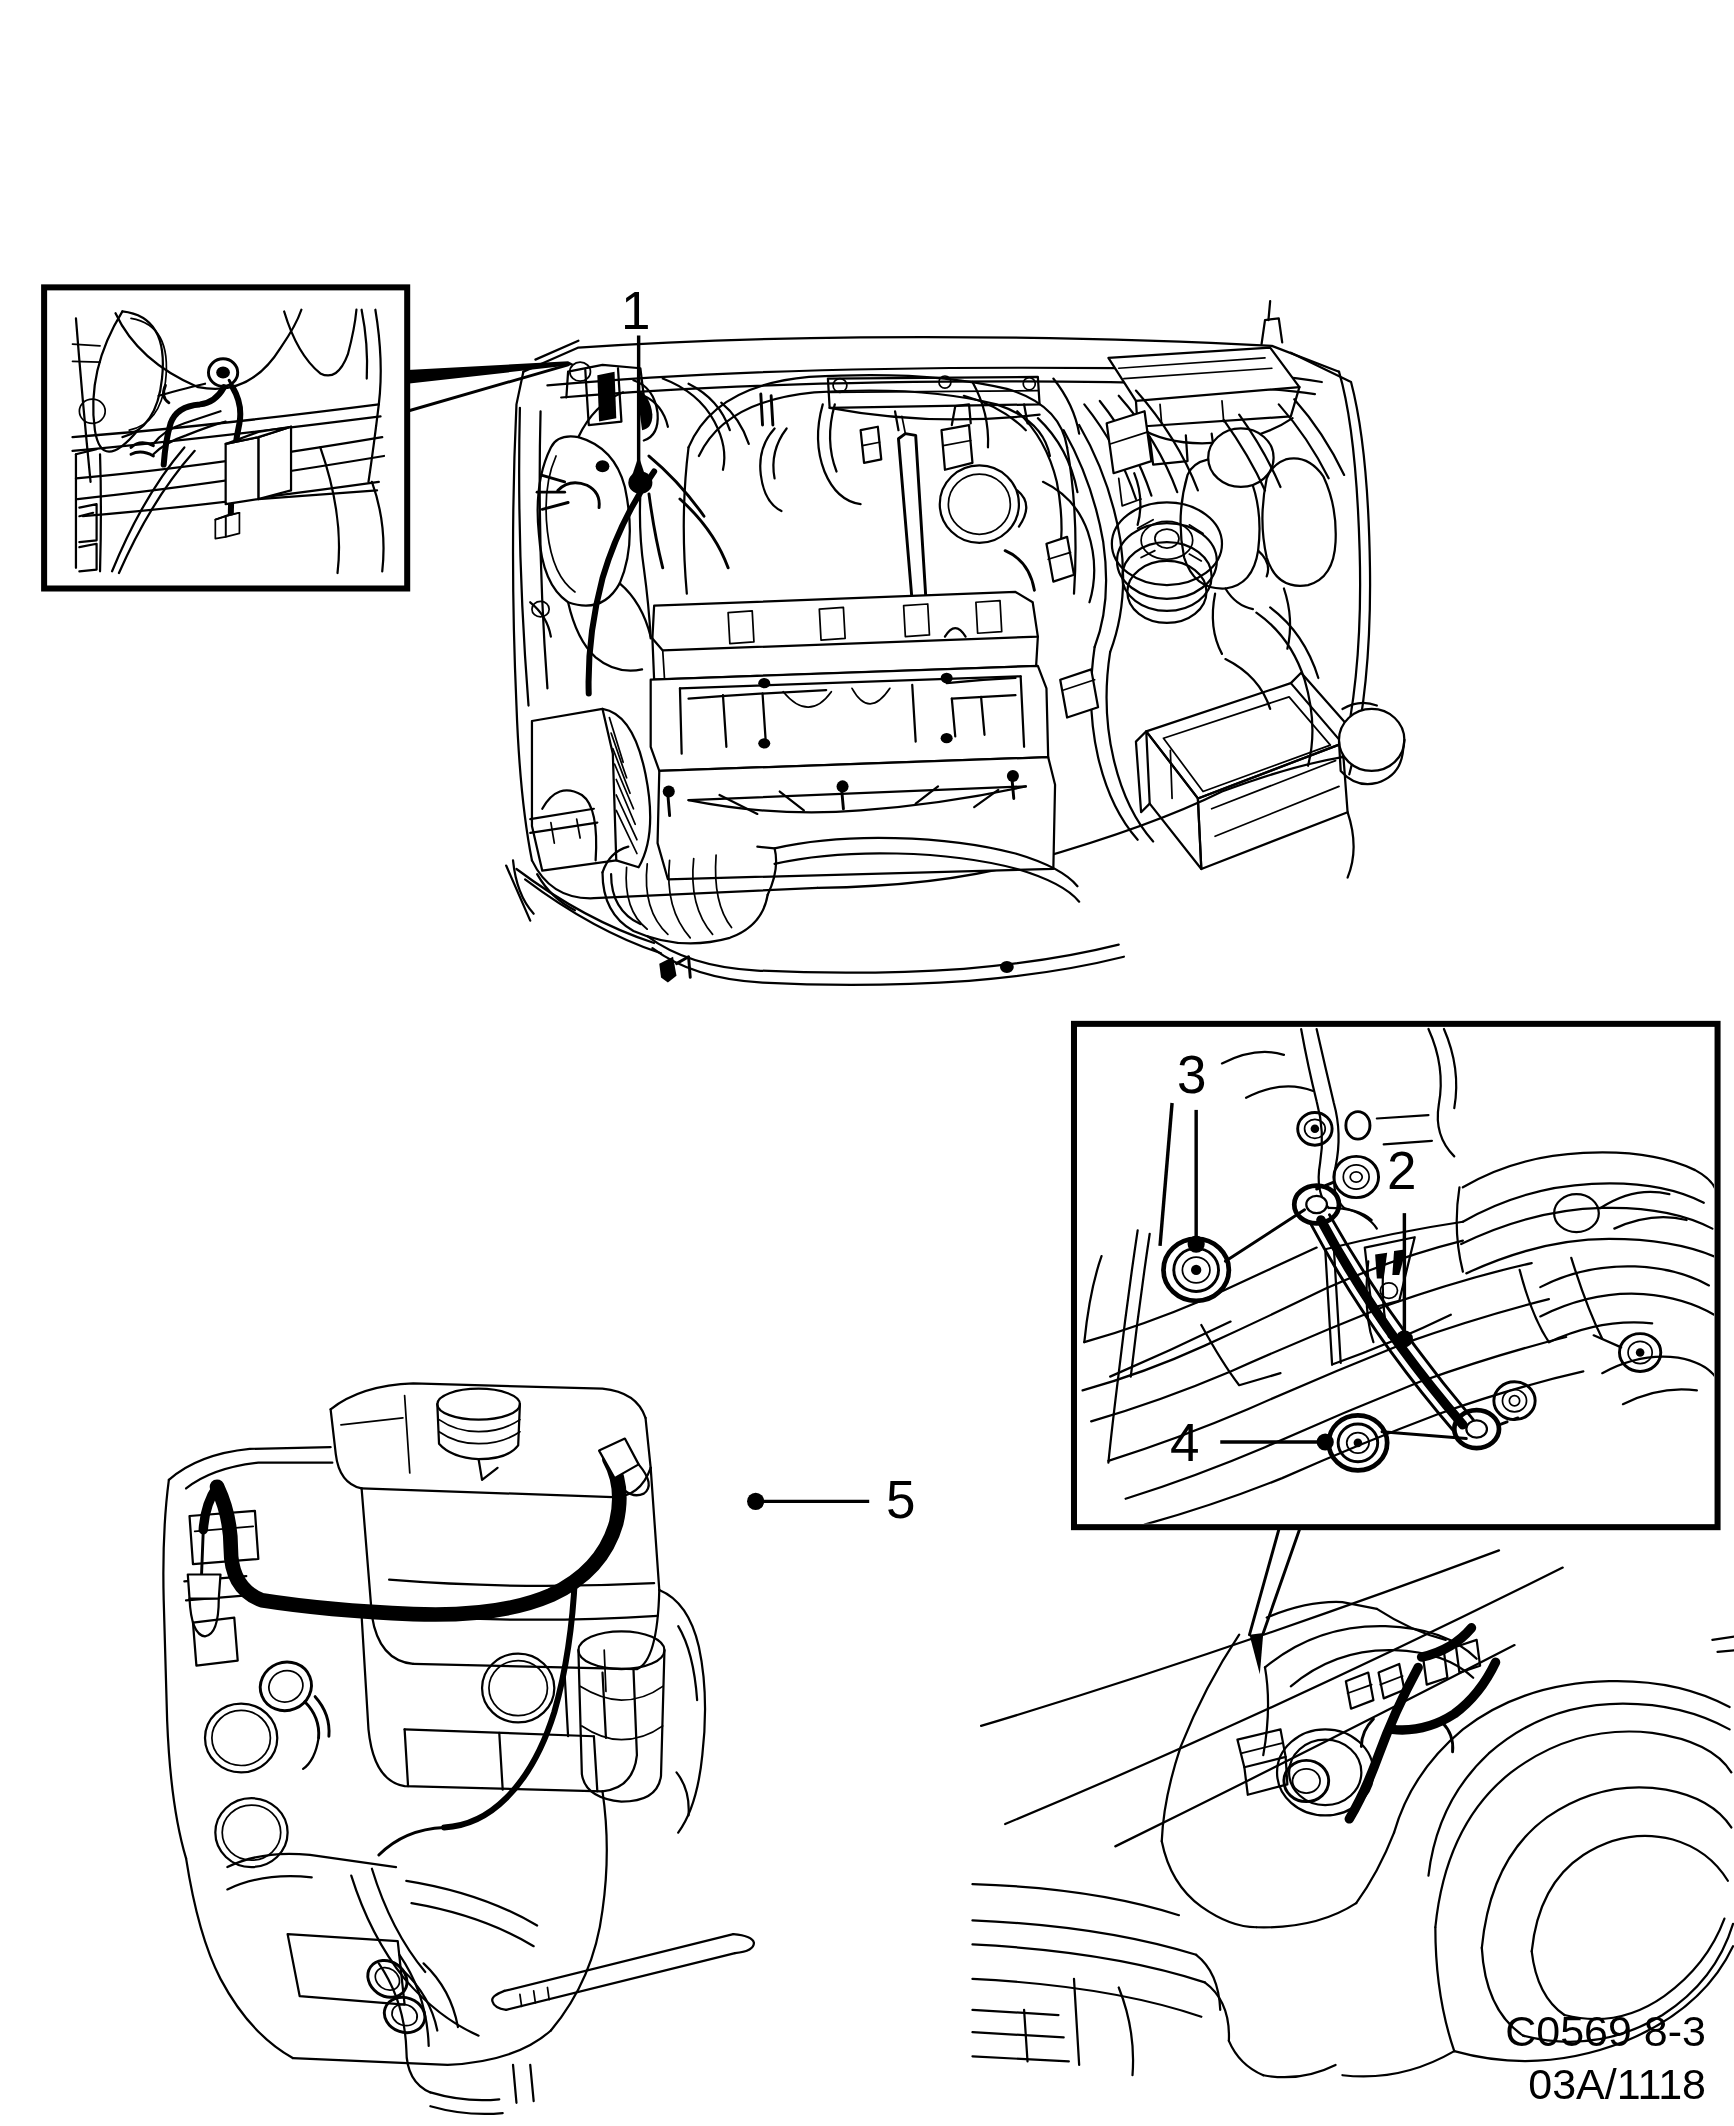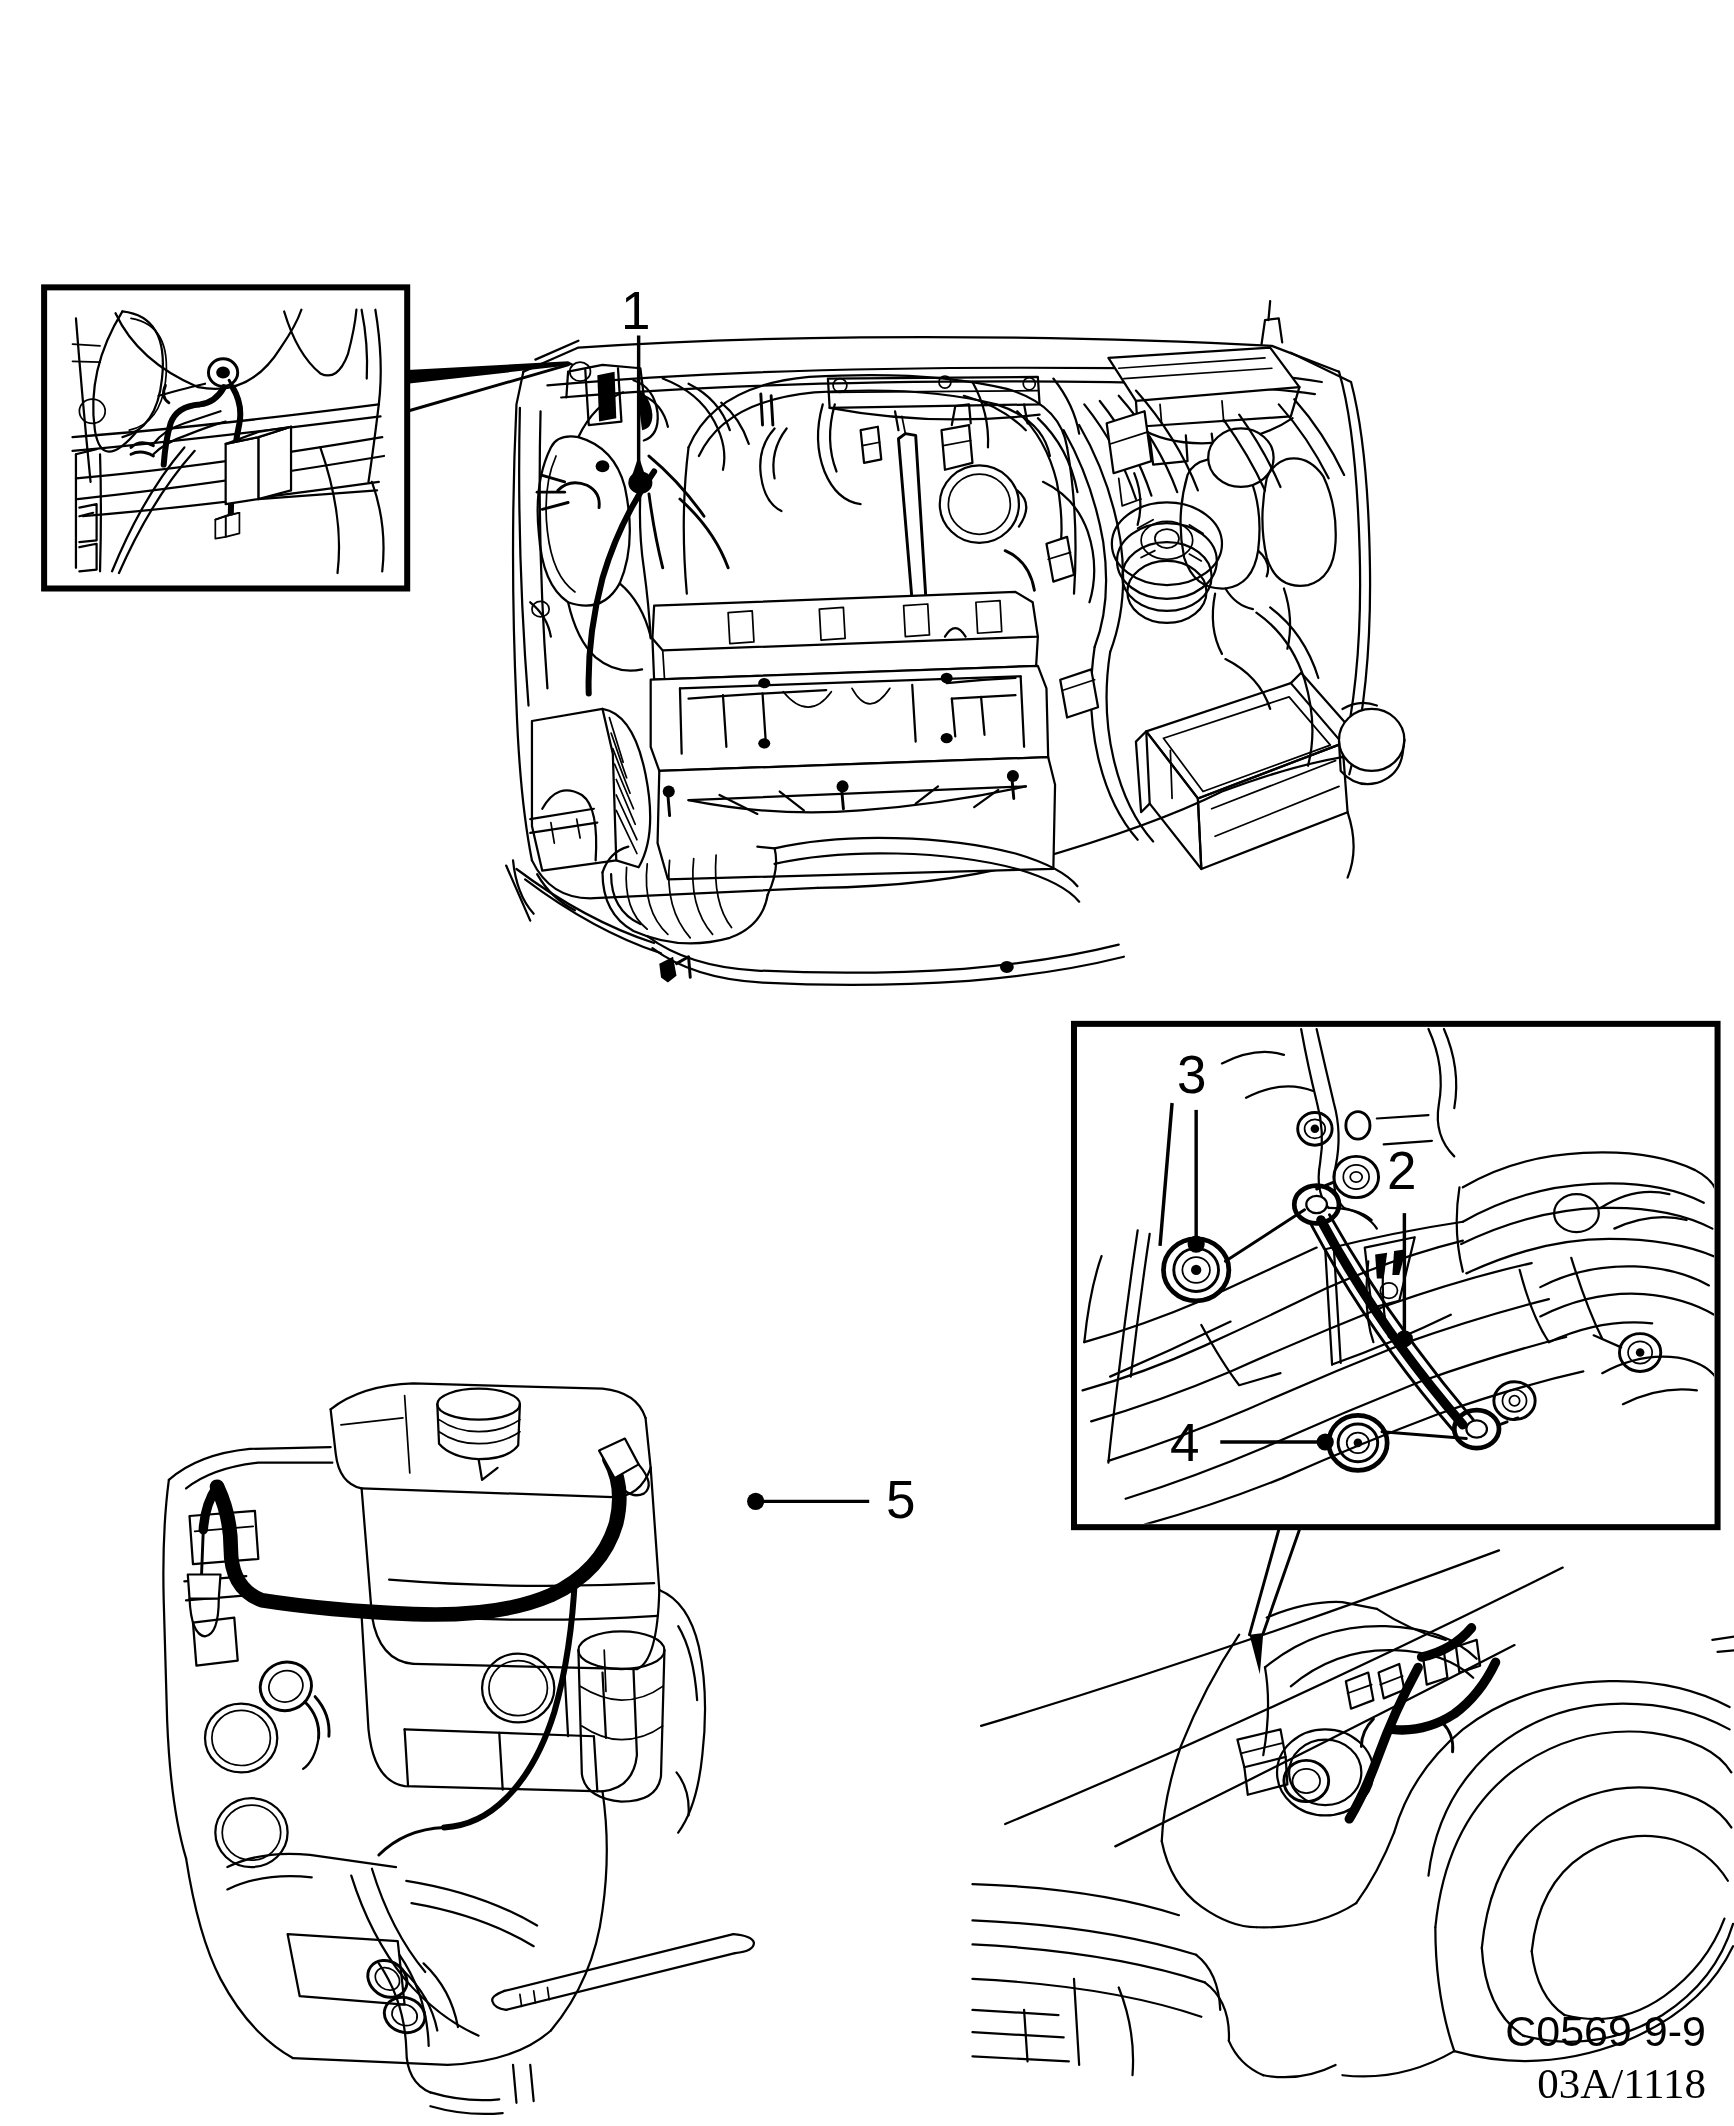--- a/index.html
+++ b/index.html
@@ -835,17 +835,17 @@
   <div class="calloutnum" style="left:621px; top:284px;">1</div>
 
   <div class="calloutnum" style="left:1387px; top:1144px;">2</div>
 
   <div class="calloutnum" style="left:1177px; top:1048px;">3</div>
 
   <div class="calloutnum" style="left:1170px; top:1416px;">4</div>
 
   <div class="calloutnum" style="left:886px; top:1473px;">5</div>
 
-  <div class="caption" style="right:29px; top:2005px;">C0569 9-9</div>
-  <div class="caption" style="right:29px; top:2058px;font-family:Liberation Serif, serif;">03A/1118</div>
+  <div class="caption" style="right:29px; top:2005px;">C0569 8-3</div>
+  <div class="caption" style="right:29px; top:2058px;">03A/1118</div>
 
 </div>
 
 
 </body></html>

